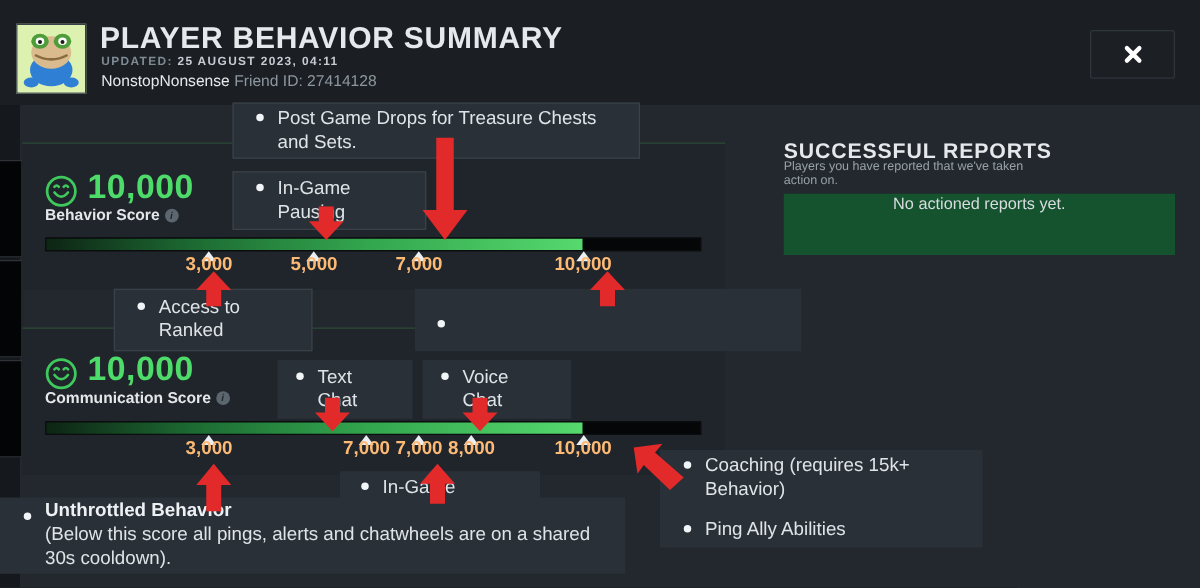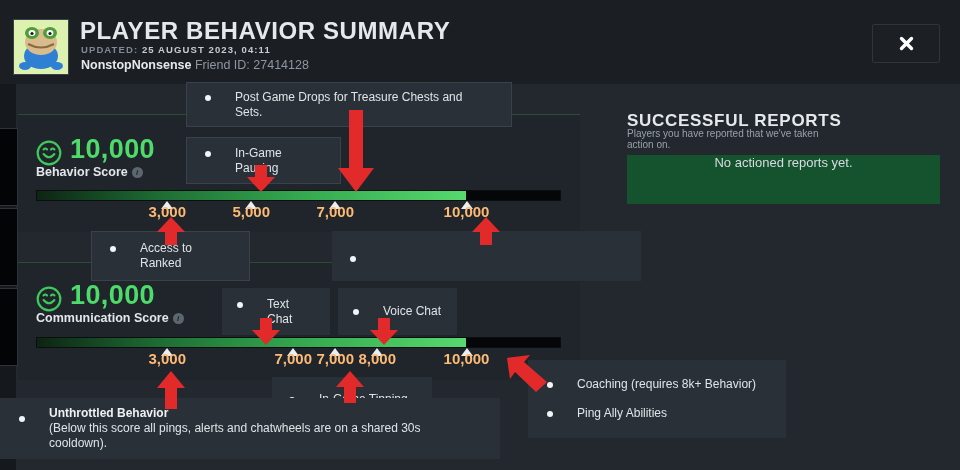--- a/index.html
+++ b/index.html
@@ -44,21 +44,21 @@
     font-size:24px; font-weight:bold; letter-spacing:0.6px;
     color:#e6e9ec;
   }
   .updated {
     position:absolute; left:81px; top:44px;
     font-size:9.5px; font-weight:bold; letter-spacing:1.1px;
     color:#7e8a94;
   }
   .updated b { color:#c5ccd2; }
   .nameline { position:absolute; left:81px; top:58px; font-size:12.5px; }
-  .nameline .pname { color:#e6e9ec; font-weight:bold; }
+  .nameline .pname { color:#e6e9ec; font-weight:normal; }
   .nameline .fid { color:#8d979f; }
   .close-btn {
     position:absolute; left:872px; top:24px; width:68px; height:39px;
     background:#1c2025; border:1px solid #2f353c; border-radius:2px;
     display:flex; align-items:center; justify-content:center;
     cursor:pointer;
   }
   .close-btn svg { display:block; }
 
   
@@ -118,21 +118,21 @@
   .reports-box span { font-size:13px; color:#d7dce0; }
 
   
   .callout {
     position:absolute; background:#2a3037;
     padding:0; display:flex; flex-direction:column; justify-content:center;
   }
   .callout.bordered { border:1px solid #3a4149; }
   .callout .crow {
     display:flex; align-items:flex-start;
-    font-size:12px; color:#dfe4e8; line-height:1.25;gap:13px;
+    font-size:15px; color:#dfe4e8; line-height:1.25;
   }
   .bullet {
     width:6px; height:6px; border-radius:50%; background:#f2f5f7;
     flex:0 0 6px; margin-right:11px; margin-top:5px;
   }
   .crow b { display:block; font-weight:bold; color:#eef1f4; }
   .crow .sub { display:block; color:#dfe4e8; }
 
   
   .arrow { position:absolute; }
@@ -320,21 +320,21 @@
   <div class="callout" style="left:272px; top:377px; width:160px; height:45px; padding:0 17px;">
     <div class="crow">
       <span class="bullet"></span>
       <span>In-Game Tipping</span>
     </div>
   </div>
 
   <div class="callout" style="left:528px; top:360px; width:258px; height:78px; padding:0 19px; gap:14px;">
     <div class="crow">
       <span class="bullet"></span>
-      <span>Coaching (requires 8k+ Behavior)</span>
+      <span>Coaching (requires 15k+ Behavior)</span>
     </div>
     <div class="crow">
       <span class="bullet"></span>
       <span>Ping Ally Abilities</span>
     </div>
   </div>
 
   <div class="callout" style="left:0px; top:398px; width:500px; height:61px; padding:0 19px;">
     <div class="crow">
       <span class="bullet" style="margin-top:10px;"></span>

